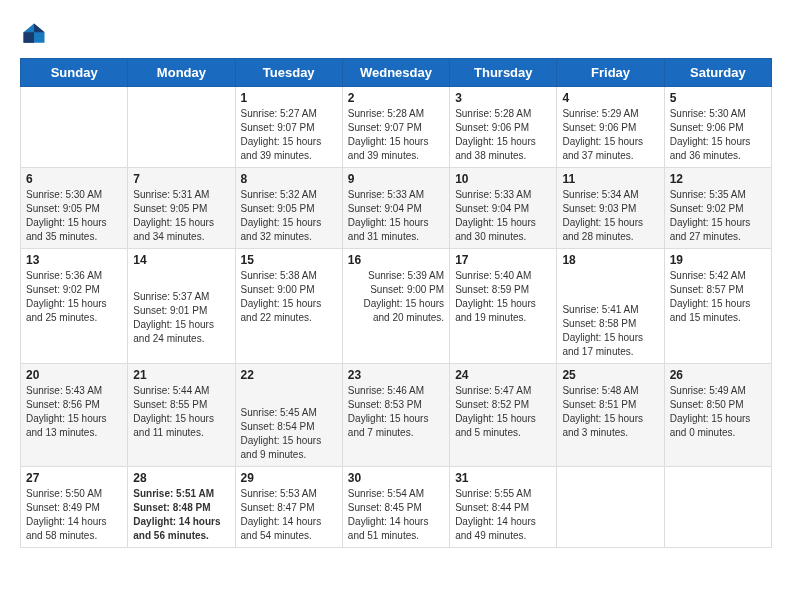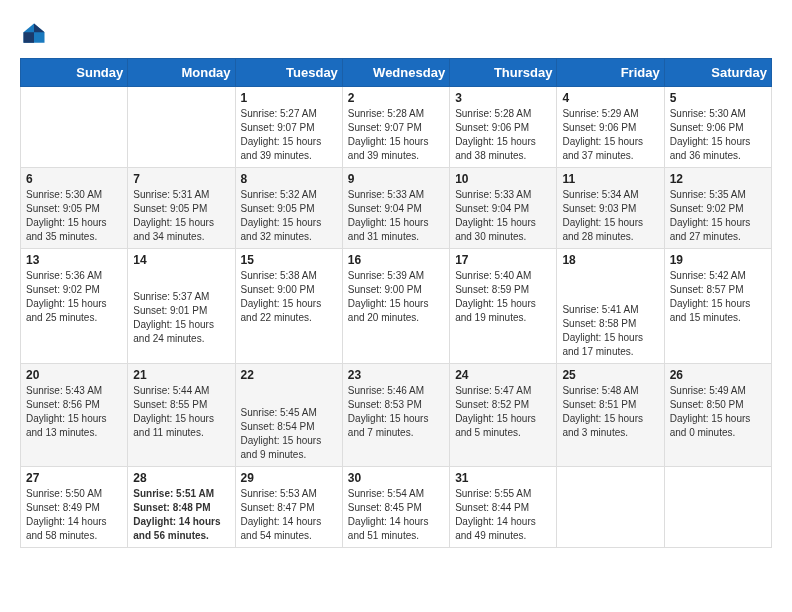--- a/index.html
+++ b/index.html
@@ -41,21 +41,21 @@
       width: 100%;
       border-collapse: collapse;
       border: 1px solid #ccc;
     }
     .calendar th {
       background: #1a6bbf;
       color: #fff;
       font-size: 13px;
       font-weight: bold;
       padding: 6px 4px;
-      text-align: right;
+      text-align: center;
       border: 1px solid #1a5fa8;
     }
     .calendar td {
       width: 107px;
       vertical-align: top;
       padding: 4px 5px;
       border: 1px solid #ddd;
       font-size: 10px;
       color: #333;
       min-height: 80px;
@@ -213,21 +213,21 @@
 Daylight: 15 hours and 24 minutes.</div>
         </td>
         <td>
           <span class="day-number">15</span>
           <div class="day-info" style="white-space: pre-line;">Sunrise: 5:38 AM
 Sunset: 9:00 PM
 Daylight: 15 hours and 22 minutes.</div>
         </td>
         <td>
           <span class="day-number">16</span>
-          <div class="day-info" style="white-space: pre-line;">Sunrise: 5:39 AM
+          <div class="day-info" style="white-space: pre-line; text-align: right;">Sunrise: 5:39 AM
 Sunset: 9:00 PM
 Daylight: 15 hours and 20 minutes.</div>
         </td>
         <td>
           <span class="day-number">17</span>
           <div class="day-info" style="white-space: pre-line;">Sunrise: 5:40 AM
 Sunset: 8:59 PM
 Daylight: 15 hours and 19 minutes.</div>
         </td>
         <td>

